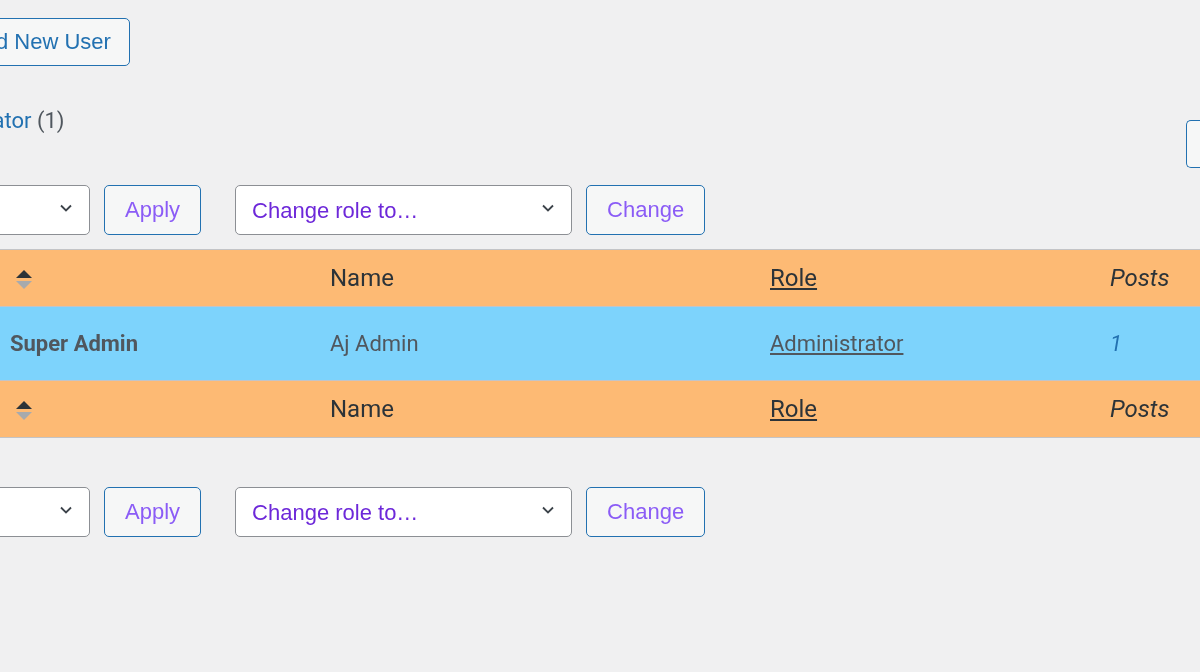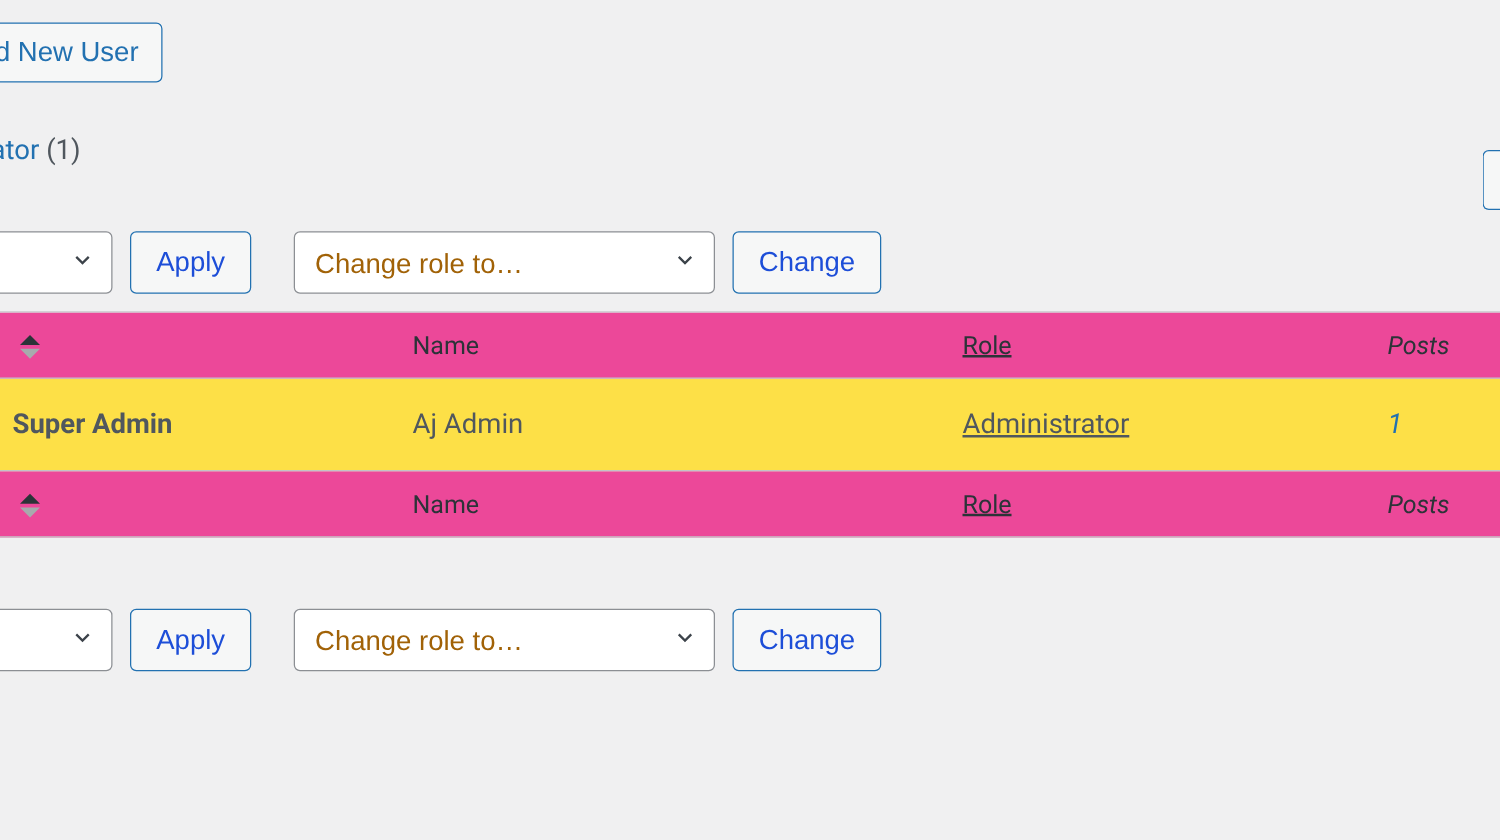--- a/index.html
+++ b/index.html
@@ -57,42 +57,42 @@
   .tablenav.top { top: 185px; }
   .tablenav.bottom { top: 487px; }
 
   .select {
     appearance: none;
     -webkit-appearance: none;
     background: #fff;
     border: 1.5px solid #8c8f94;
     border-radius: 5px;
     font-size: 22px;
-    color: #a16207;
+    color: #6d28d9;
     height: 50px;
     padding: 0 50px 0 16px;
     cursor: pointer;
     position: relative;
   }
   .bulk-select { width: 98px; margin-left: -8px;}
   .role-select { width: 337px; margin-left: 20px;}
   .select-wrap { position: relative; display: inline-flex; }
   .chevron {
     position: absolute;
     right: 14px;
     top: 50%;
     transform: translateY(-50%);
     pointer-events: none;
   }
   .chevron svg { width: 20px; height: 20px; stroke: #3c434a; stroke-width: 2.2; fill: none; }
 
   .btn {
     background: #f6f7f7;
     border: 1.5px solid #2271b1;
-    color: #1d4ed8;
+    color: #8b5cf6;
     font-size: 22px;
     height: 50px;
     padding: 0 20px;
     border-radius: 5px;
     cursor: pointer;
   }
 
   
   .wp-list-table {
     position: absolute;
@@ -101,33 +101,33 @@
     width: 100%;
     border-top: 1px solid #c3c4c7;
     border-bottom: 1px solid #c3c4c7;
     border-collapse: collapse;
     background: #fff;
   }
   .wp-list-table thead th,
   .wp-list-table tfoot th {
     text-align: left;
     font-weight: 400;
-    font-size: 20px;
+    font-size: 24px;
     color: #2c3338;
     padding: 14px 10px;
-    background: #ec4899;
+    background: #fdba74;
     border-bottom: 1px solid #c3c4c7;
     vertical-align: middle;
   }
   .wp-list-table tfoot th { border-top: 1px solid #c3c4c7; border-bottom: none; }
   .wp-list-table tbody td {
     padding: 24px 10px;
     font-size: 22px;
     color: #50575e;
-    background: #fde047;
+    background: #7dd3fc;
     border-bottom: none;
     vertical-align: middle;
   }
   th.col-username, td.col-username { width: 320px; padding-left: 6px;}
   th.col-name, td.col-name { width: 440px; }
   th.col-role, td.col-role { width: 340px; text-decoration: underline; }
   th.col-posts, td.col-posts { text-align: left; padding-right: 18px; font-style: italic; }
 
   .username-cell { font-weight: 700; color: #2c3338; }
   .posts-link { color: #2271b1; text-decoration: none; }

